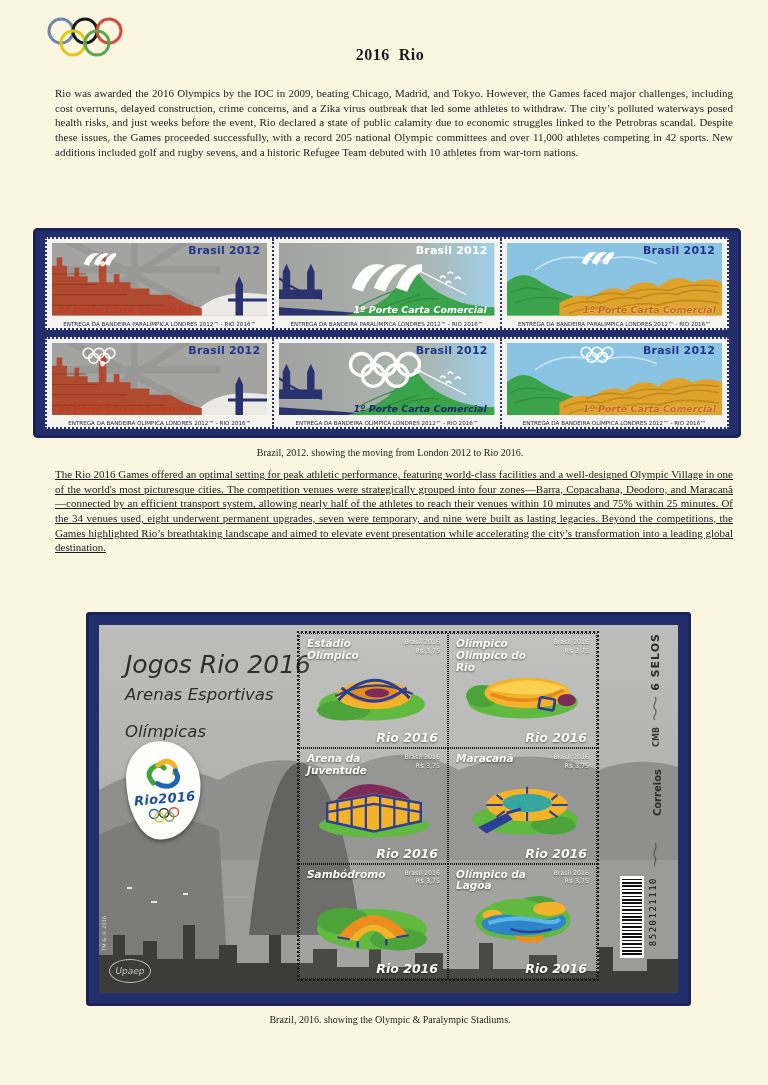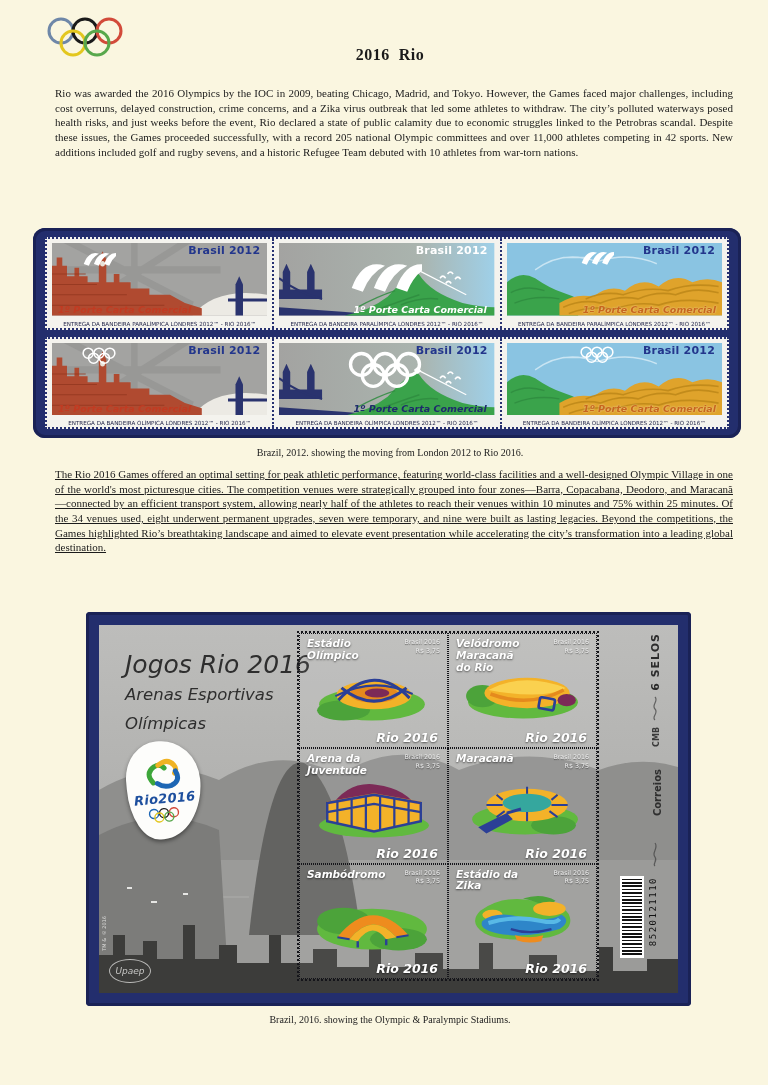--- a/index.html
+++ b/index.html
@@ -16,21 +16,21 @@
         font-size:11px;line-height:1.33;}
   .para1{top:86px;}
   .para2{top:467px;text-decoration:underline;}
 
   .caption{position:absolute;left:0;right:0;text-align:center;font-size:10px;color:#222;}
   .caption1{top:447px;}
   .caption2{top:1014px;}
 
   
   .panel1{position:absolute;left:33px;top:228px;width:708px;height:210px;
-          background:#232e6d;border-radius:12px;box-shadow:inset 0 0 0 3px #1a2256;}
+          background:#232e6d;border-radius:5px;box-shadow:inset 0 0 0 3px #1a2256;}
   .strips-wrap{position:absolute;left:12px;right:12px;top:9px;bottom:9px;
                display:flex;flex-direction:column;gap:7px;}
   .strip{flex:1;background:#f4f3ee;border:2px dotted #283272;display:flex;min-height:0;}
   .stamp{flex:1;position:relative;padding:4px 5px 12px;min-width:0;}
   .stamp + .stamp{border-left:2px dotted #283272;}
   .art{position:relative;width:100%;height:100%;overflow:hidden;}
   .art > svg.bg{position:absolute;inset:0;width:100%;height:100%;}
   .brasil{position:absolute;top:1px;right:7px;font-family:"DejaVu Sans",sans-serif;
           font-weight:bold;font-size:11px;color:#23368c;letter-spacing:.2px;}
   .paralympic .pos2 .brasil{color:#ffffff;}
@@ -52,21 +52,21 @@
   .panel2{position:absolute;left:86px;top:612px;width:605px;height:394px;
           background:#232e6d;border-radius:4px;box-shadow:inset 0 0 0 3px #1a2256;}
   .sheet{position:absolute;left:13px;top:13px;right:13px;bottom:13px;
          background:#b2b2b0;overflow:hidden;}
   .sheet > svg.photo{position:absolute;inset:0;width:100%;height:100%;}
 
   .sheet-title{position:absolute;left:26px;top:26px;color:#2e2e2e;
                font-family:"DejaVu Sans",sans-serif;font-style:italic;font-weight:normal;}
   .st1{font-size:25px;line-height:1.1;}
   .st2{font-size:16.5px;margin-top:6px;}
-  .st3{font-size:16.5px;margin-top:10px;}
+  .st3{font-size:16.5px;margin-top:18px;}
 
   .badge{position:absolute;left:28px;top:116px;width:74px;height:98px;background:#fdfdfb;
          border-radius:46% 54% 58% 42% / 40% 44% 60% 56%;transform:rotate(-5deg);
          box-shadow:0 2px 4px rgba(0,0,0,.45);display:flex;flex-direction:column;
          align-items:center;justify-content:center;gap:1px;}
   .badge-text{font-family:"DejaVu Sans",sans-serif;font-style:italic;font-weight:bold;
               font-size:13px;color:#1d4f9e;letter-spacing:.3px;}
 
   .grid{position:absolute;left:198px;top:6px;width:298px;height:346px;
         display:grid;grid-template-columns:1fr 1fr;grid-template-rows:1fr 1fr 1fr;
@@ -410,21 +410,21 @@
               <ellipse cx="63" cy="33" rx="12" ry="4.5" fill="#7c2a57"></ellipse>
               <path d="M25,40 Q60,2 95,38" stroke="#2b3f96" stroke-width="3" fill="none"></path>
               <path d="M28,28 Q60,54 92,28" stroke="#2b3f96" stroke-width="3" fill="none"></path>
               <path d="M22,36 Q60,16 98,34" stroke="#2b3f96" stroke-width="2" fill="none"></path>
             </svg>
           </div>
           <div class="cell-foot">Rio 2016</div>
         </div>
 
         <div class="cell">
-          <div class="cell-name">Velódromo Maracanã do Rio</div>
+          <div class="cell-name">Olímpico Olímpico do Rio</div>
           <div class="cell-meta">
             <div>Brasil 2016</div>
             <div>R$ 3,75</div>
           </div>
           <div class="cell-art">
             <svg viewBox="0 0 120 64">
               <ellipse cx="60" cy="42" rx="54" ry="16" fill="#61b93f"></ellipse>
               <ellipse cx="20" cy="36" rx="16" ry="11" fill="#4ca33a"></ellipse>
               <ellipse cx="64" cy="33" rx="42" ry="15" fill="#f3b229"></ellipse>
               <path d="M26,30 Q60,12 102,28 Q80,40 26,30 Z" fill="#fad14f"></path>
@@ -489,21 +489,21 @@
               <path d="M24,46 Q58,4 94,44 L82,46 Q58,20 36,48 Z" fill="#ee8c1e"></path>
               <path d="M36,48 Q58,20 82,46 L72,48 Q58,30 44,50 Z" fill="#f3b229"></path>
               <path d="M24,46 L36,48 M94,44 L82,46" stroke="#2b3f96" stroke-width="2"></path>
               <path d="M44,50 V56 M72,48 V54" stroke="#2b3f96" stroke-width="2.4"></path>
             </svg>
           </div>
           <div class="cell-foot">Rio 2016</div>
         </div>
 
         <div class="cell">
-          <div class="cell-name">Estádio da Zika</div>
+          <div class="cell-name">Olímpico da Lagoa</div>
           <div class="cell-meta">
             <div>Brasil 2016</div>
             <div>R$ 3,75</div>
           </div>
           <div class="cell-art">
             <svg viewBox="0 0 120 64">
               <path d="M18,20 Q40,4 70,10 Q104,14 106,26 Q110,40 86,46 Q40,52 22,42 Q6,32 18,20 Z" fill="#61b93f"></path>
               <path d="M60,8 Q78,2 92,10 L84,16 Q70,10 60,8 Z" fill="#4ca33a"></path>
               <ellipse cx="86" cy="18" rx="16" ry="7" fill="#f3b229"></ellipse>
               <ellipse cx="30" cy="24" rx="10" ry="5" fill="#f3b229"></ellipse>

